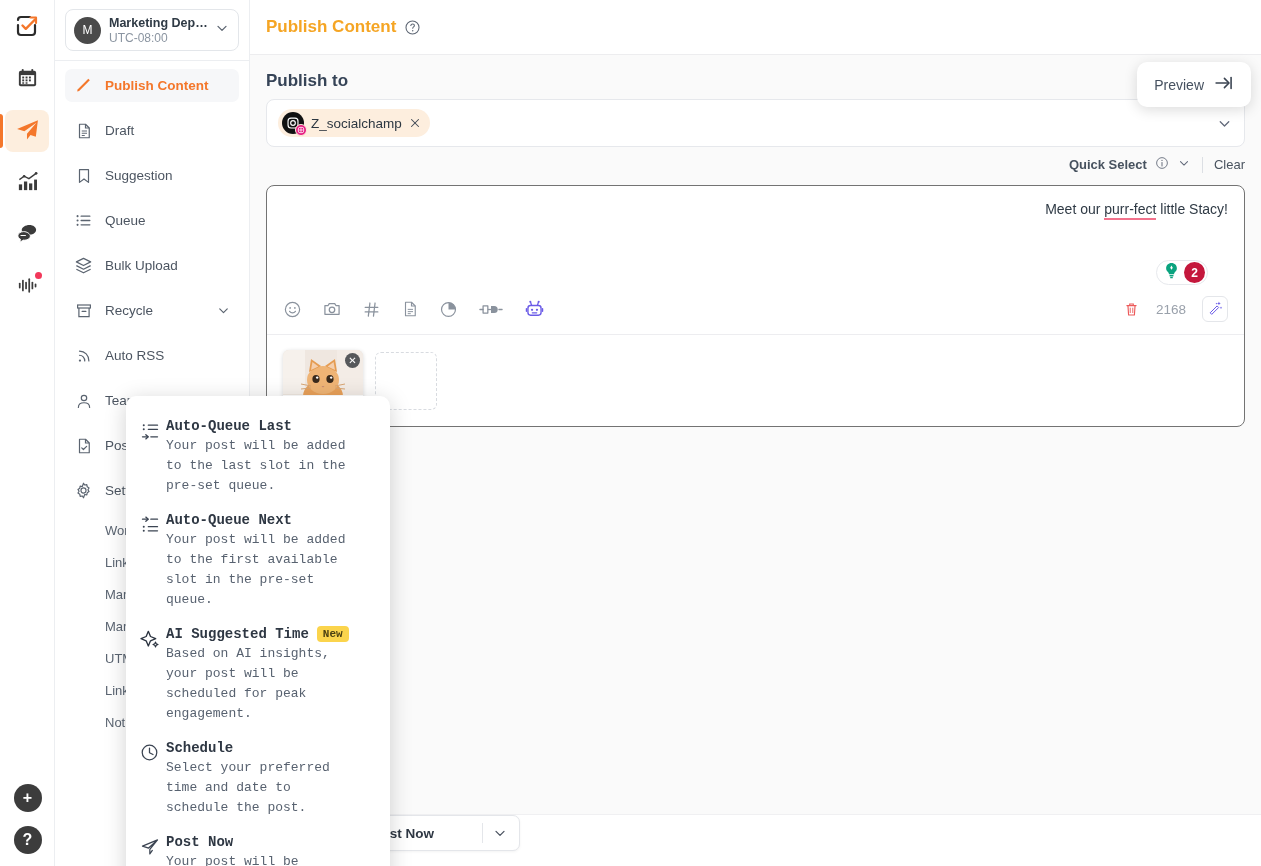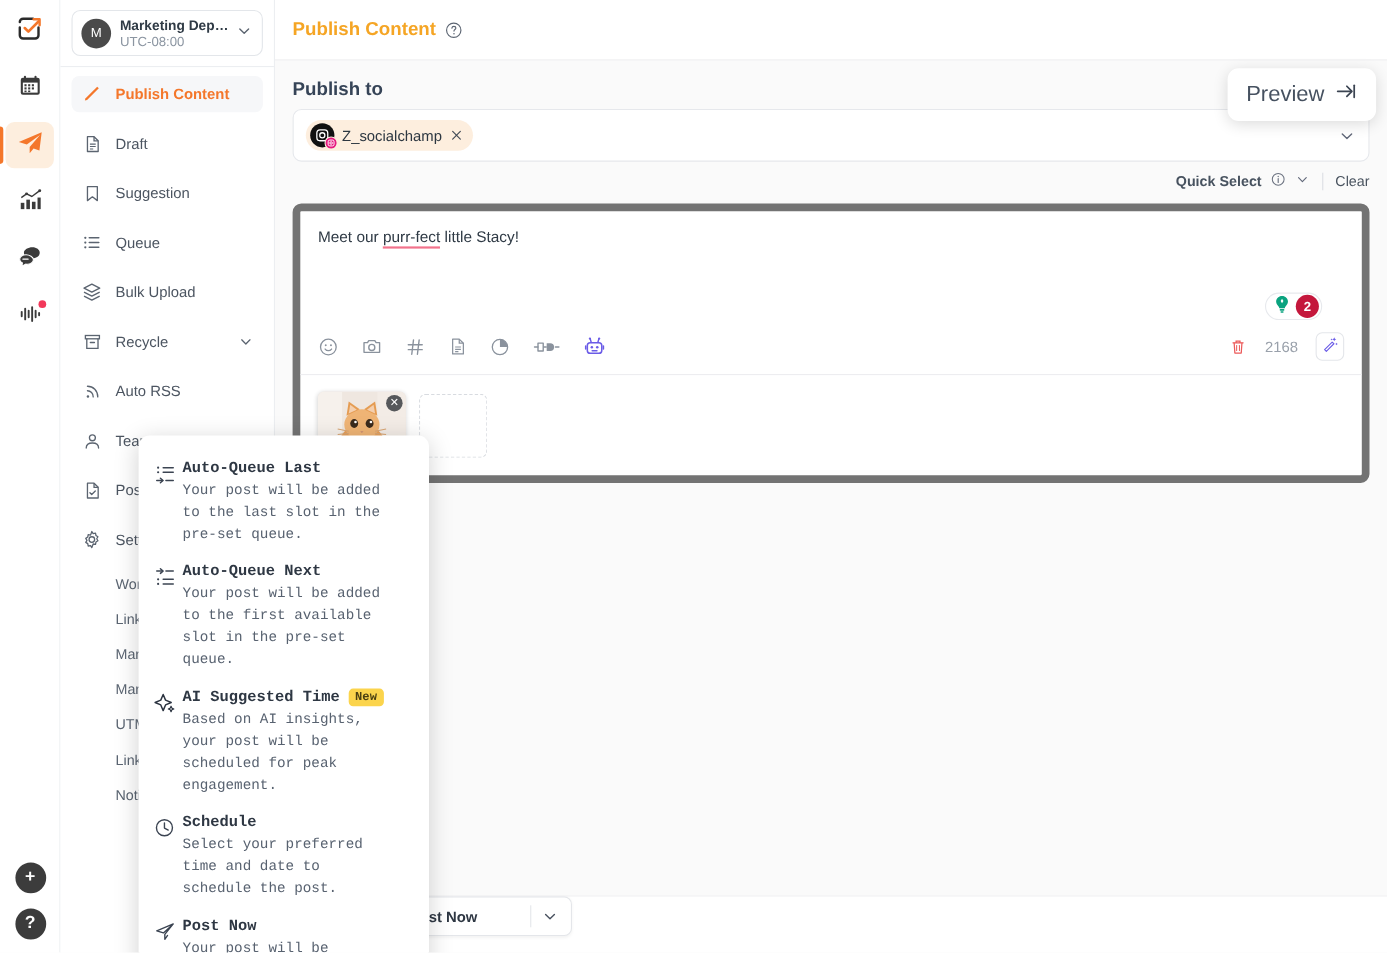--- a/index.html
+++ b/index.html
@@ -95,21 +95,21 @@
     display: flex; align-items: center; padding: 0 16px;
   }
   .page-title { font-size: 17px; font-weight: bold; color: #f5a524; }
   .help-ico { margin-left: 8px; display: flex; align-items: center; cursor: pointer; }
 
   .preview-pill {
     position: absolute; right: 10px; top: 62px;
     background: #fff; border-radius: 10px; padding: 11px 17px;
     box-shadow: 0 3px 14px rgba(0,0,0,.14);
     display: flex; align-items: center; gap: 10px; cursor: pointer; z-index: 30;
-    font-size: 20px; color: #465160;
+    font-size: 14px; color: #465160;
   }
 
   .content { padding: 16px 16px 0 16px; }
   .label-publish { font-size: 17px; font-weight: bold; color: #364457;
     margin-bottom: 8px; }
 
   .accounts-box {
     background: #fff; border: 1px solid #e6e8ec; border-radius: 8px;
     height: 48px; display: flex; align-items: center; padding: 0 11px;
   }
@@ -134,22 +134,22 @@
   .quick-row {
     display: flex; align-items: center; justify-content: flex-end;
     gap: 8px; margin-top: 9px; font-size: 13px; color: #47525f;
   }
   .quick-select { font-weight: bold; cursor: pointer; }
   .divider-v { width: 1px; height: 16px; background: #dcdfe4; margin: 0 3px; }
   .clear-link { color: #49535f; cursor: pointer; }
 
   
   .editor {
-    margin-top: 12px; background: #fff; border: 7px solid #737373;
-    border-radius: 8px; position: relative;
+    margin-top: 12px; background: #fff; border: 1px solid #737373;
+    border-radius: 8px; position: relative; text-align: right;
   }
   .editor-text { padding: 15px 16px 0 16px; font-size: 14px; color: #2f3a45;
     min-height: 100px; }
   .squiggle {
     border-bottom: 2px solid #f2728c; padding-bottom: 1px;
   }
   .idea-pill {
     position: absolute; right: 36px; top: 74px;
     display: flex; align-items: center; background: #fff;
     border: 1px solid #e7e9ed; border-radius: 14px; height: 25px;

